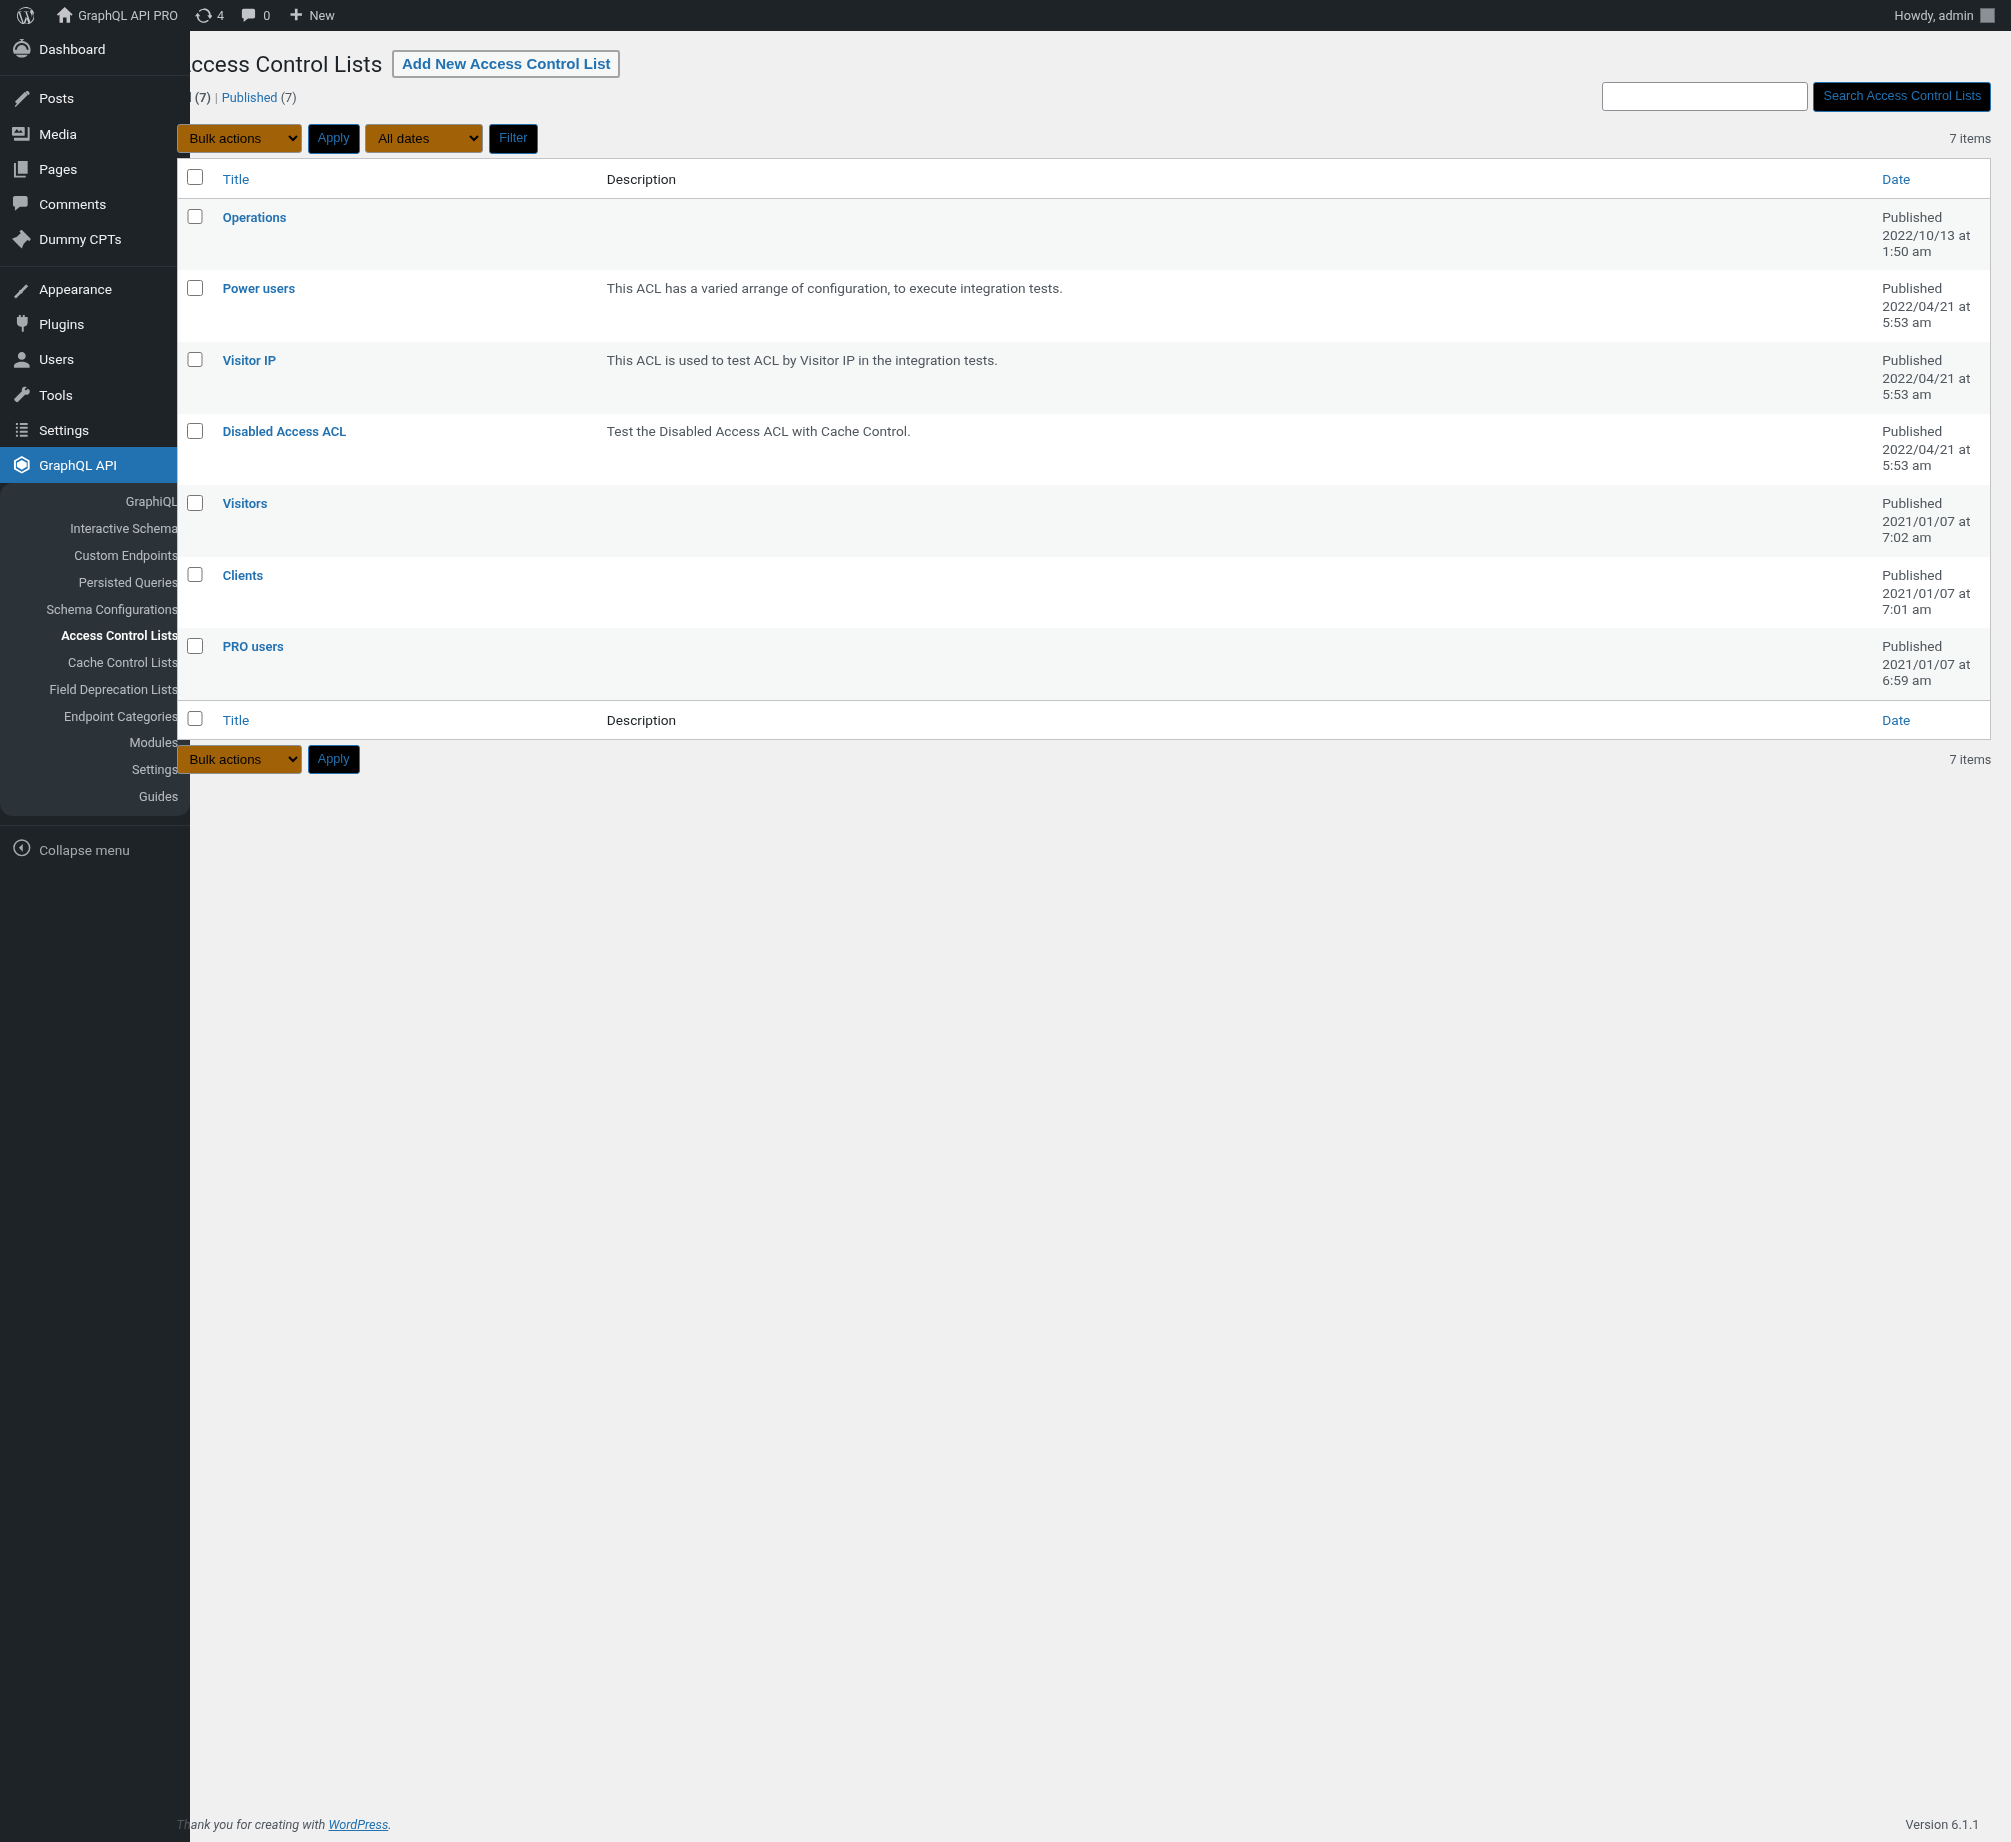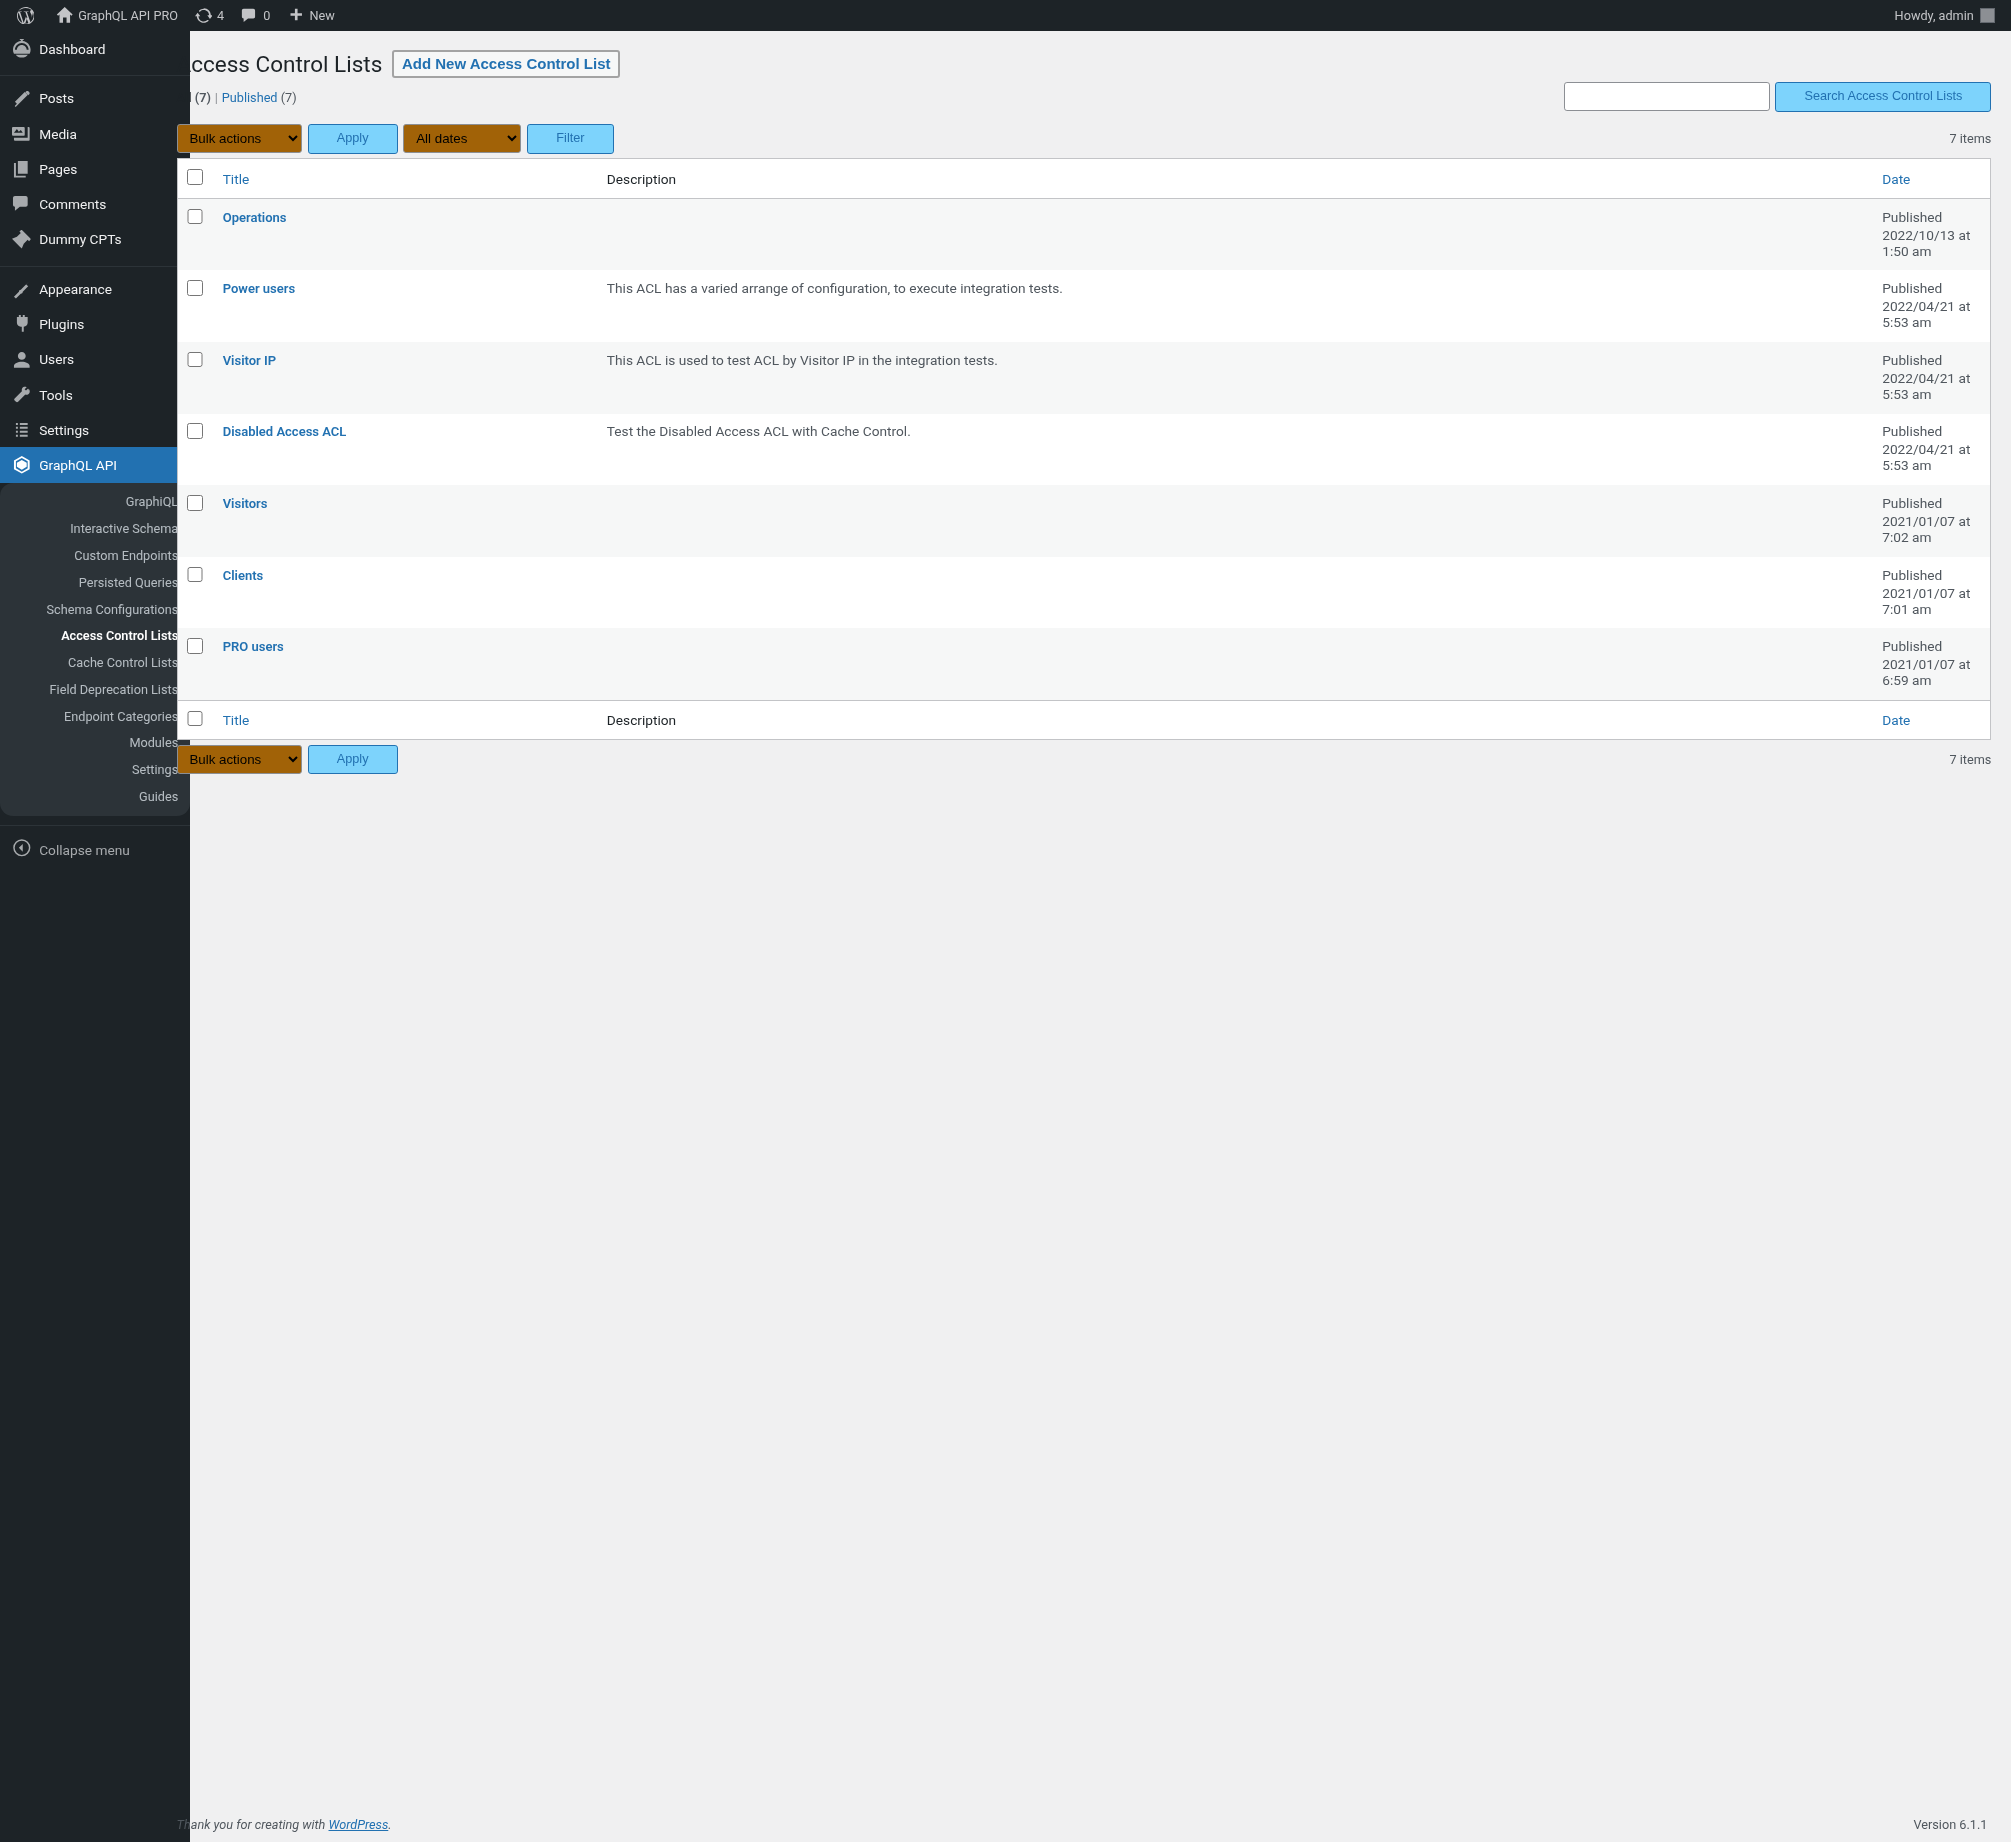--- a/index.html
+++ b/index.html
@@ -152,22 +152,22 @@
   width: 206px;
   height: 29px;
   border: 1px solid #8c8f94;
   border-radius: 2.9px;
   padding: 0 7.8px;
   background: #fff;
 }
 .button {
   border: 1px solid #2271b1;
   color: #2271b1;
-  background: #7dd3fc;
-  padding: 0 28px;
+  background: #000000;
+  padding: 0 9px;
   min-height: 29px;
   line-height: 27.4px;
   font-size: 12.7px;
   border-radius: 2.9px;
   cursor: pointer;
 }
 
 .tablenav {
   clear: both;
   display: flex;
@@ -227,21 +227,21 @@
   height: 15.7px;
   border: 1px solid #8c8f94;
   border-radius: 2.9px;
   cursor: pointer;
 }
 
 #footer {
   position: absolute;
   bottom: 0;
   left: 0;
-  right: 4px;
+  right: 12px;
   padding: 9.8px 19.6px;
   display: flex;
   justify-content: space-between;
   align-items: flex-start;
   font-size: 12.7px;
   color: #50575e;
   font-style: italic;
 }
 #footer a { color: #2271b1; text-decoration: underline; }
 #footer .ver { font-style: normal; }

